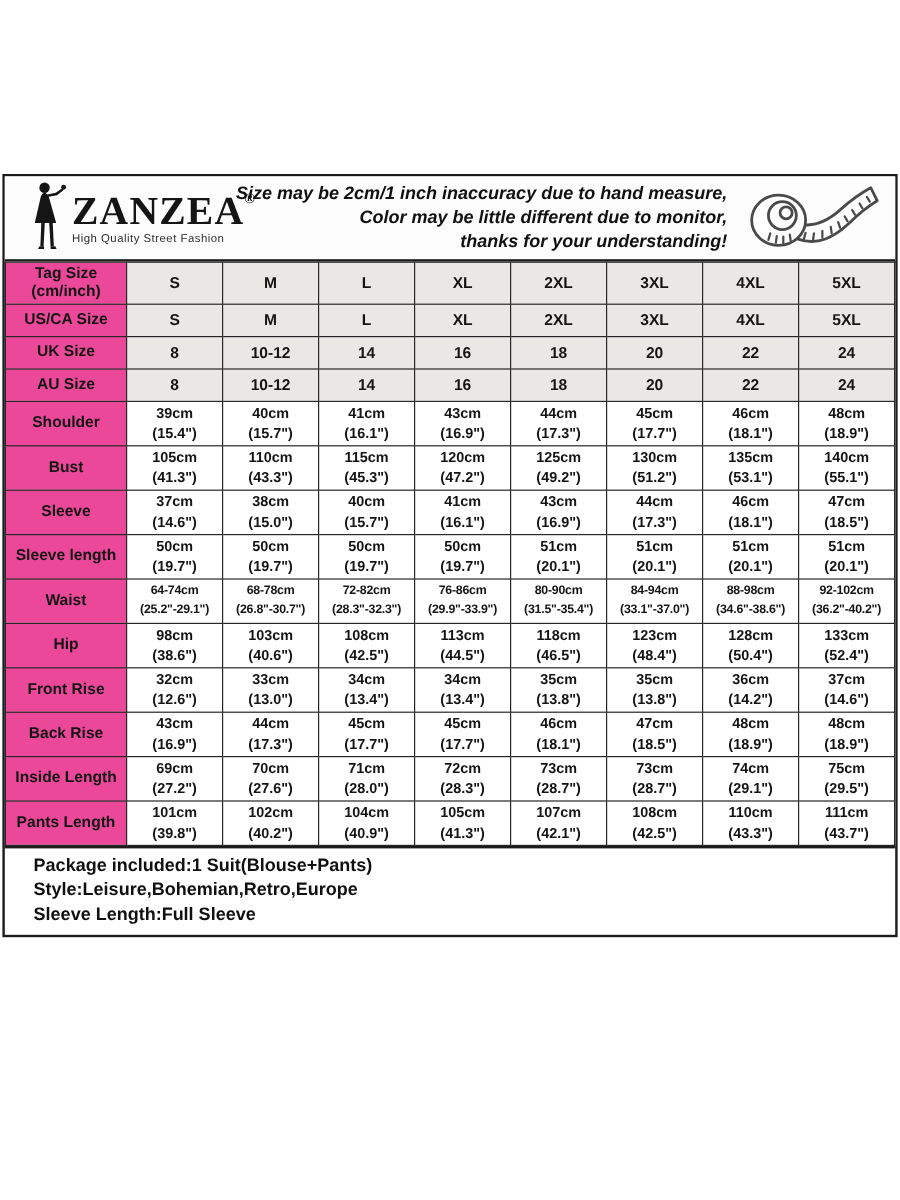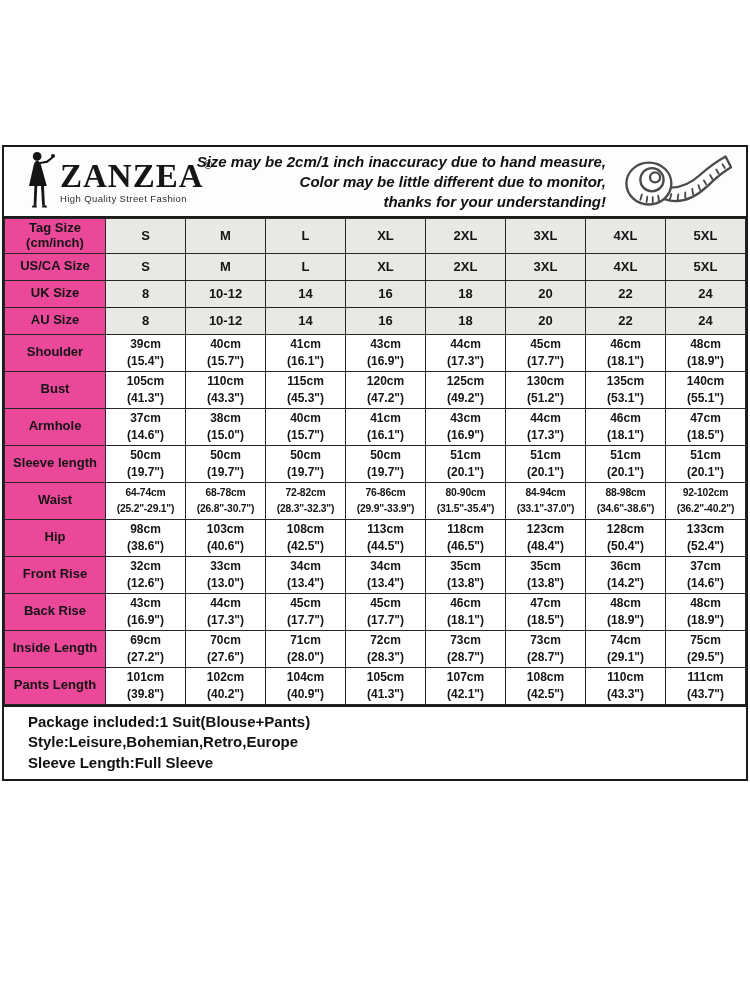--- a/index.html
+++ b/index.html
@@ -161,21 +161,21 @@
           <td>125cm
 (49.2")</td>
           <td>130cm
 (51.2")</td>
           <td>135cm
 (53.1")</td>
           <td>140cm
 (55.1")</td>
         </tr>
         <tr class="measure-row">
-          <th class="row-label">Armhole</th>
+          <th class="row-label">Sleeve</th>
           <td>37cm
 (14.6")</td>
           <td>38cm
 (15.0")</td>
           <td>40cm
 (15.7")</td>
           <td>41cm
 (16.1")</td>
           <td>43cm
 (16.9")</td>

